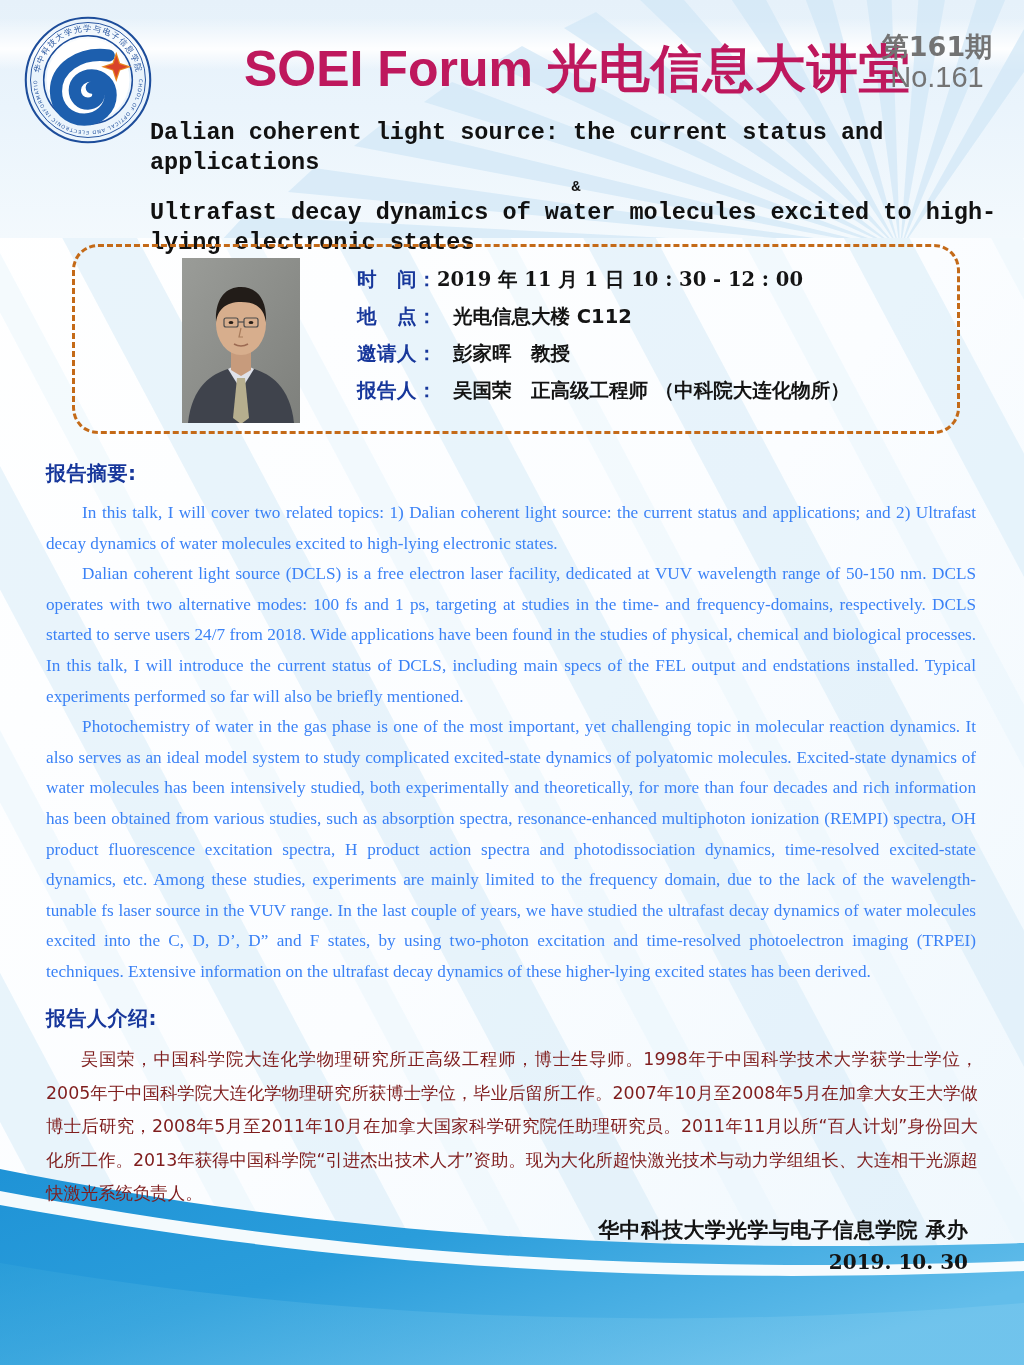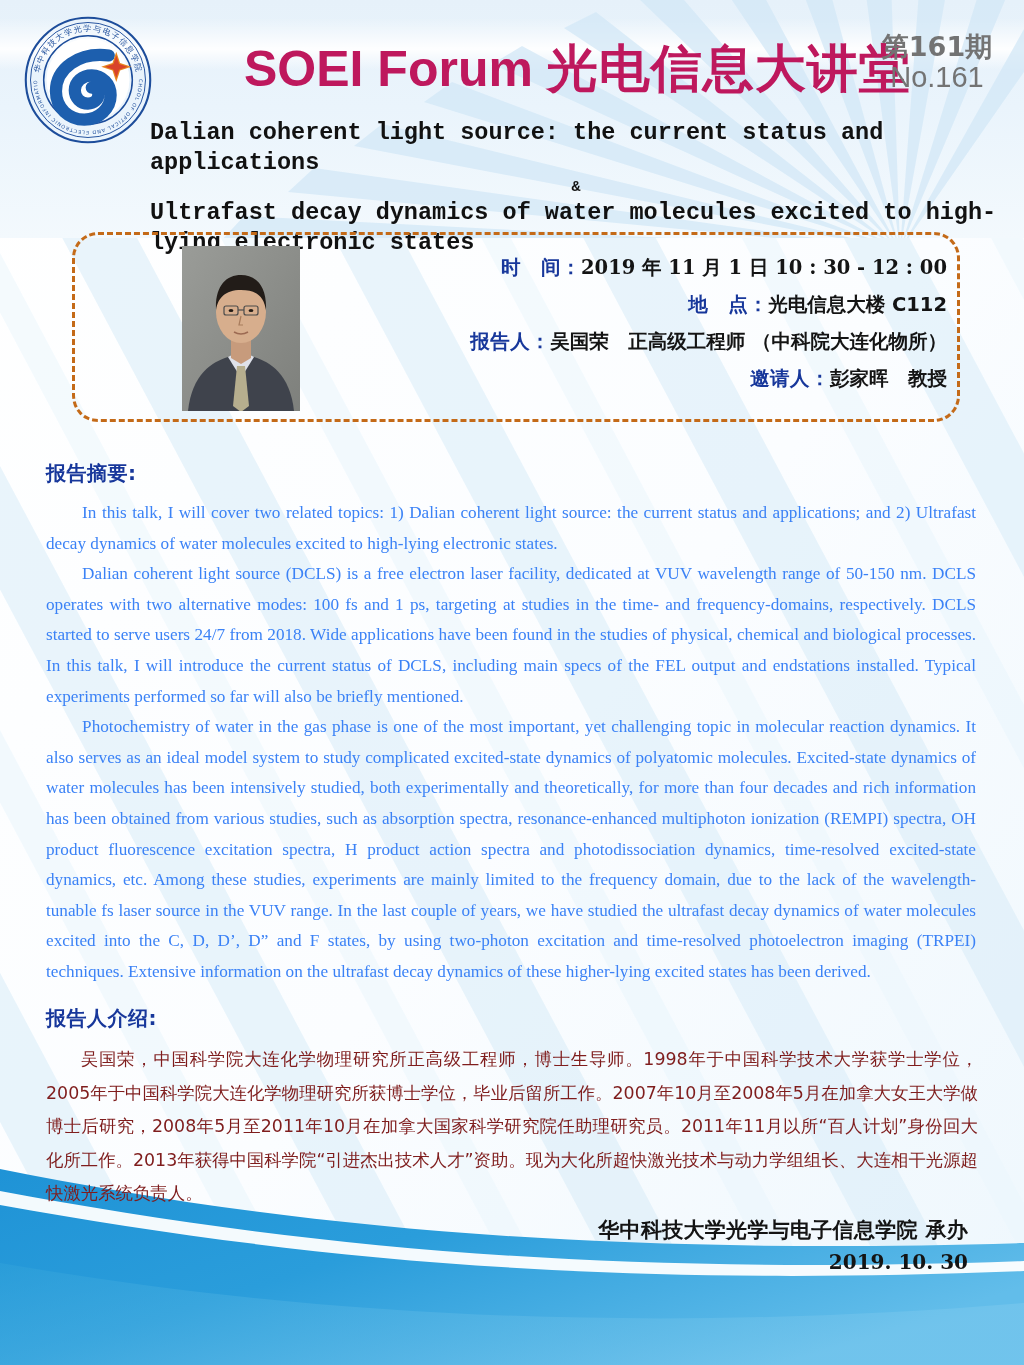--- a/index.html
+++ b/index.html
@@ -126,28 +126,27 @@
     color: #111111;
   }
   .talk-title .line1 { display:block; text-align:left; }
   .talk-title .amp   { display:block; text-align:center; font-size: 15px; line-height: 20px; }
   .talk-title .line2 { display:block; text-align:left; }
 
   
   .info-card {
     position: absolute;
     left: 72px;
-    top: 232px;
+    top: 244px;
     width: 888px;
     height: 190px;
     border: 3px dashed #c46a18;
     border-radius: 26px;
     box-sizing: border-box;
     z-index: 3;
-    text-align: right;
   }
   .photo {
     position: absolute;
     left: 107px;
     top: 11px;
     width: 118px;
     height: 165px;
     background: #8b8d8a;
     overflow: hidden;
   }
@@ -173,20 +172,21 @@
   }
   .info-value {
     color: #141414;
     font-weight: bold;
     font-family: "DejaVu Serif", serif;
   }
   .info-value.cnv {
     font-family: "DejaVu Sans", sans-serif;
     font-weight: bold;
     font-size: 19.5px;
+    margin-left: 16px;
   }
 
   
   .section-heading {
     position: absolute;
     font-family: "DejaVu Sans", sans-serif;
     font-weight: bold;
     font-size: 20px;
     color: #17379b;
     letter-spacing: 0.5px;
@@ -442,24 +442,24 @@
     </div>
 
     <div class="info-lines">
       <span class="info-line">
         <span class="info-label">时　间：</span><span class="info-value">2019 年 11 月 1 日 10 : 30 - 12 : 00</span>
       </span>
       <span class="info-line">
         <span class="info-label">地　点：</span><span class="info-value cnv">光电信息大楼 C112</span>
       </span>
       <span class="info-line">
-        <span class="info-label">报告人：</span><span class="info-value cnv">吴国荣　正高级工程师 （中科院大连化物所）</span>
+        <span class="info-label">邀请人：</span><span class="info-value cnv">彭家晖　教授</span>
       </span>
       <span class="info-line">
-        <span class="info-label">邀请人：</span><span class="info-value cnv">彭家晖　教授</span>
+        <span class="info-label">报告人：</span><span class="info-value cnv">吴国荣　正高级工程师 （中科院大连化物所）</span>
       </span>
     </div>
   </div>
 
   <div class="section-heading" id="abstract-heading">报告摘要:</div>
 
   <div class="abstract-body">
     <p>In this talk, I will cover two related topics: 1) Dalian coherent light source: the current status and applications; and 2) Ultrafast decay dynamics of water molecules excited to high-lying electronic states.</p>
     <p>Dalian coherent light source (DCLS) is a free electron laser facility, dedicated at VUV wavelength range of 50-150 nm. DCLS operates with two alternative modes: 100 fs and 1 ps, targeting at studies in the time- and frequency-domains, respectively. DCLS started to serve users 24/7 from 2018. Wide applications have been found in the studies of physical, chemical and biological processes. In this talk, I will introduce the current status of DCLS, including main specs of the FEL output and endstations installed. Typical experiments performed so far will also be briefly mentioned.</p>
     <p>Photochemistry of water in the gas phase is one of the most important, yet challenging topic in molecular reaction dynamics. It also serves as an ideal model system to study complicated excited-state dynamics of polyatomic molecules. Excited-state dynamics of water molecules has been intensively studied, both experimentally and theoretically, for more than four decades and rich information has been obtained from various studies, such as absorption spectra, resonance-enhanced multiphoton ionization (REMPI) spectra, OH product fluorescence excitation spectra, H product action spectra and photodissociation dynamics, time-resolved excited-state dynamics, etc. Among these studies, experiments are mainly limited to the frequency domain, due to the lack of the wavelength-tunable fs laser source in the VUV range. In the last couple of years, we have studied the ultrafast decay dynamics of water molecules excited into the C, D, D’, D” and F states, by using two-photon excitation and time-resolved photoelectron imaging (TRPEI) techniques. Extensive information on the ultrafast decay dynamics of these higher-lying excited states has been derived.</p>

